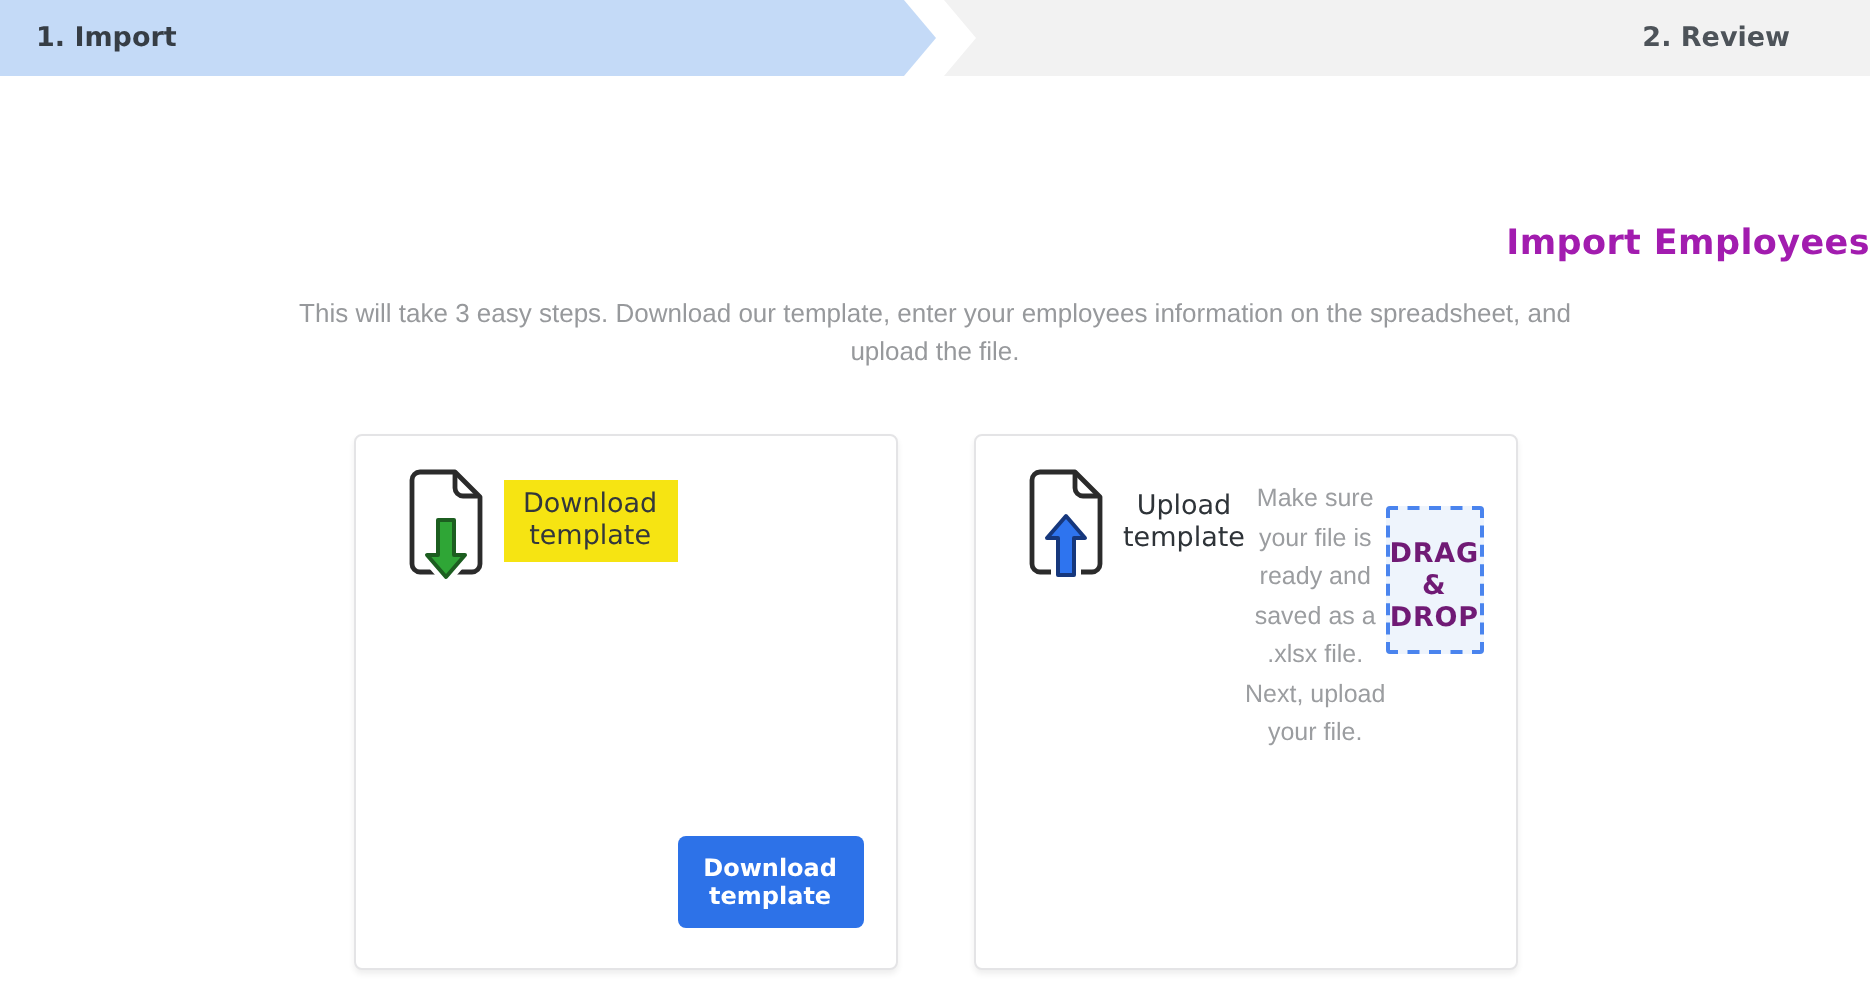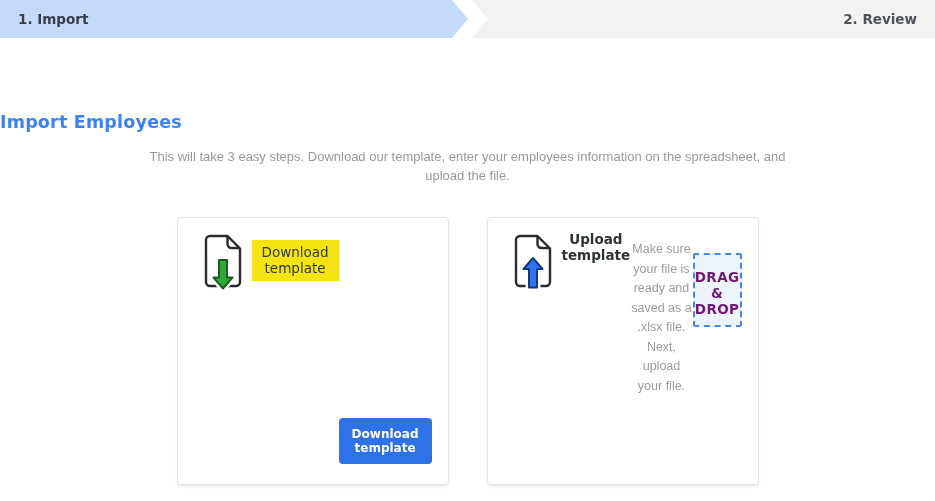--- a/index.html
+++ b/index.html
@@ -8,44 +8,44 @@
     font-family:"DejaVu Sans", sans-serif;-webkit-font-smoothing:antialiased;
   }
   
   .stepbar{position:relative;height:38px;background:#ffffff;font-weight:bold;}
   .step{position:absolute;top:0;height:38px;display:flex;align-items:center;box-sizing:border-box;font-size:13.5px;}
   .step-active{
     left:0;width:468px;background:#c4daf7;color:#363d45;padding-left:18px;
     clip-path:polygon(0 0, calc(100% - 16px) 0, 100% 50%, calc(100% - 16px) 100%, 0 100%);
   }
   .step-upcoming{
-    left:472px;right:0;background:#f2f2f2;color:#4d5359;justify-content:flex-end;padding-right:18px;
+    left:472px;right:0;background:#f2f2f2;color:#4d5359;justify-content:flex-end;padding-right:40px;
     clip-path:polygon(0 0, 100% 0, 100% 100%, 0 100%, 16px 50%);
   }
   
   .title{
-    text-align:left;margin:74px 0 0;font-size:17.5px;font-weight:700;color:#3b82f6;letter-spacing:.2px;
+    text-align:right;margin:74px 0 0;font-size:17.5px;font-weight:700;color:#a21caf;letter-spacing:.2px;
   }
   .description{
     max-width:645px;margin:15px auto 0;text-align:center;
     font-family:"Liberation Sans", sans-serif;font-size:13px;line-height:19px;color:#97999c;
   }
   .cards{display:flex;justify-content:center;gap:38px;margin-top:32px;}
   .card{
     width:272px;height:268px;box-sizing:border-box;background:#fff;
     border:1px solid #e4e4e6;border-radius:4px;box-shadow:0 2px 3px rgba(0,0,0,.07);
     display:flex;align-items:flex-start;
     padding:13px 16px 20px;text-align:center;
   }
   .card-icon{flex:0 0 auto;height:62px;}
   .heading-highlight{
     display:inline-block;background:#f6e412;padding:4px 10px 5px;margin-top:9px;
     font-size:13.5px;font-weight:500;color:#33373c;
   }
-  .card-heading{font-size:13.5px;font-weight:700;color:#2e3338;}
+  .card-heading{margin-top:14px;font-size:13.5px;font-weight:400;color:#2e3338;}
   .card-text{
     margin-top:9px;font-family:"Liberation Sans", sans-serif;
     font-size:12.5px;line-height:19.5px;color:#9b9da0;max-width:240px;
   }
   .primary-button{
     margin-top:auto;background:#2d72e8;color:#ffffff;border:none;border-radius:4px;
     font-family:"DejaVu Sans", sans-serif;font-weight:700;font-size:12px;
     padding:9px 13px;cursor:pointer;
   }
   .dropzone{

